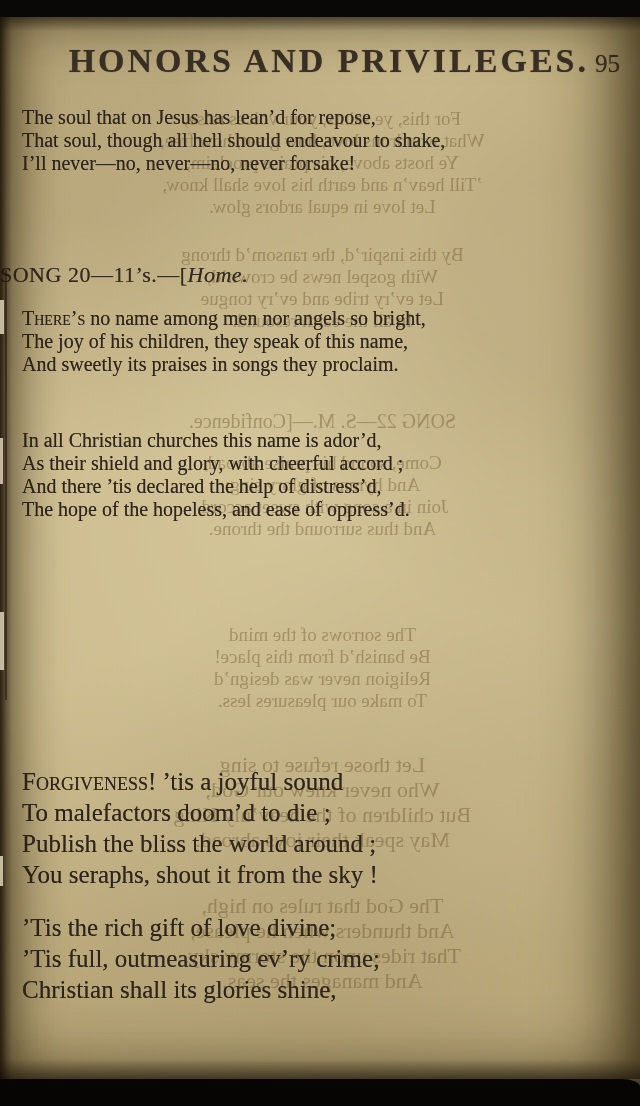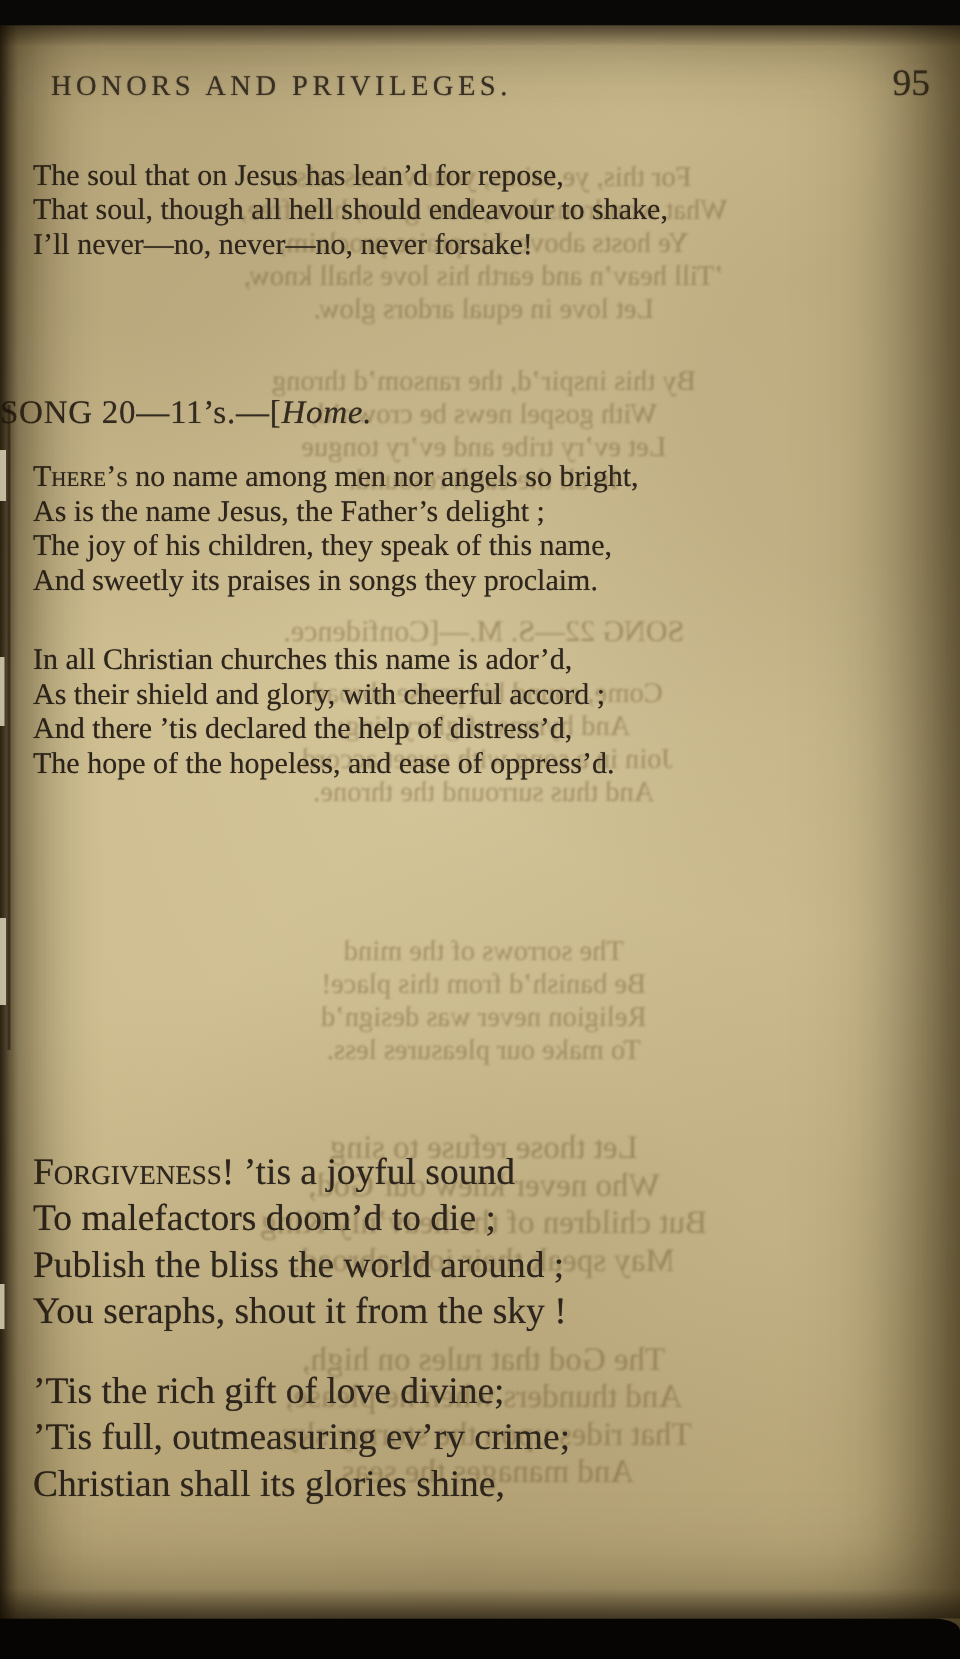--- a/index.html
+++ b/index.html
@@ -21,22 +21,22 @@
     position:absolute;left:30px;right:25px;text-align:center;
     transform:scaleX(-1);
     color:rgba(104,80,44,.42);
     filter:blur(.7px);
     font-size:19px;line-height:22px;white-space:nowrap;
   }
   .ghost-block.gh-heading{font-size:20px;}
   .ghost-block.gh-large{font-size:22px;line-height:25px;}
   .content{position:absolute;inset:0;z-index:2;}
   .header{position:absolute;top:42px;left:34px;right:20px;display:flex;align-items:baseline;}
-  .header-title{flex:1;text-align:left;font-size:19px;letter-spacing:3px;color:#3a3126;
-    text-shadow:0 0 1px rgba(58,49,38,.55);white-space:nowrap;}
+  .header-title{flex:1;text-align:right;font-size:34px;letter-spacing:3px;color:#3a3126;
+    text-shadow:0 0 1px rgba(58,49,38,.55);white-space:nowrap;font-weight:bold;}
   .page-number{font-size:25px;color:#3a3126;margin-left:6px;text-shadow:0 0 1px rgba(58,49,38,.55);}
   .stanza{position:absolute;left:10px;right:12px;margin-left:12px;}
   .line{font-size:20px;line-height:23px;color:#2e261d;white-space:nowrap;
     text-shadow:0 0 .5px rgba(46,38,29,.6);}
   .stanza.large .line{font-size:25px;line-height:31px;}
   .song-heading{position:absolute;left:0;right:0;margin:0;text-align:left;font-weight:normal;
     color:#332a20;white-space:nowrap;text-shadow:0 0 .5px rgba(46,38,29,.6);}
   .song-heading.small{font-size:22px;letter-spacing:.5px;}
   .song-heading.big{font-size:30px;letter-spacing:1px;}
   .tune{font-style:italic;}
@@ -123,21 +123,20 @@
     <section class="stanza" style="top:106px">
       <div class="line">The soul that on Jesus has lean’d for repose,</div>
       <div class="line">That soul, though all hell should endeavour to shake,</div>
       <div class="line">I’ll never—no, never—no, never forsake!</div>
     </section>
 
     <h2 class="song-heading small" style="top:262px"><span>SONG 20—11’s.—[</span><span class="tune">Home.</span></h2>
 
     <section class="stanza" style="top:307px">
       <div class="line"><span class="sc">There’s</span><span> no name among men nor angels so bright,</span></div>
-      <div class="line">As is the name Jesus, the Father’s delight ;</div>
       <div class="line">The joy of his children, they speak of this name,</div>
       <div class="line">And sweetly its praises in songs they proclaim.</div>
     </section>
 
     <section class="stanza" style="top:429px">
       <div class="line">In all Christian churches this name is ador’d,</div>
       <div class="line">As their shield and glory, with cheerful accord ;</div>
       <div class="line">And there ’tis declared the help of distress’d,</div>
       <div class="line">The hope of the hopeless, and ease of oppress’d.</div>
     </section>

